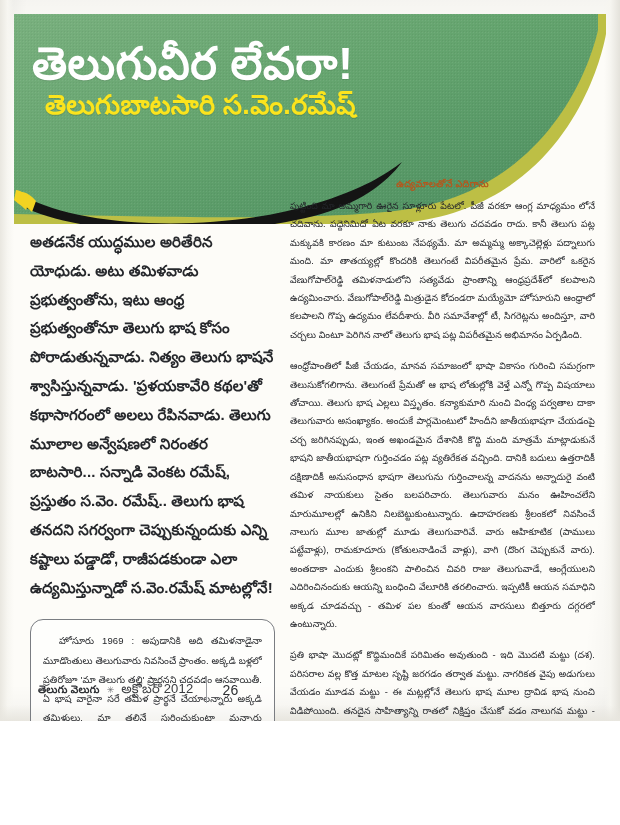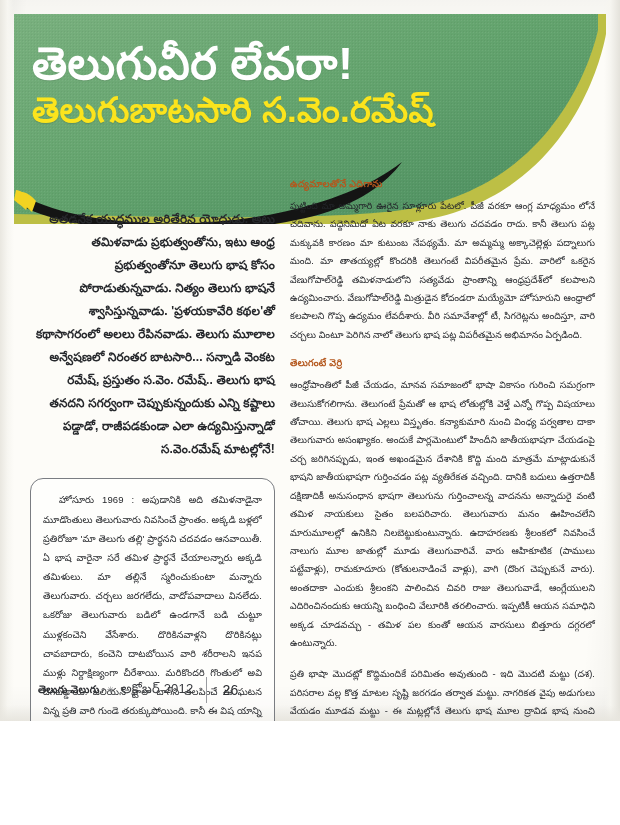--- a/index.html
+++ b/index.html
@@ -67,27 +67,28 @@
     font-size: 45px;
     line-height: 1.06;
     font-weight: 700;
     color: #ffffff;
     letter-spacing: 0.5px;
     text-shadow: 0 1px 1px rgba(0,0,0,0.10);
     white-space: nowrap;
   }
   .subhead {
     margin-top: 3px;
-    font-size: 35px;
+    font-size: 27px;
     line-height: 1.1;
     font-weight: 700;
     color: #fbe41d;
     letter-spacing: 0.3px;
     text-shadow: 0 1px 1px rgba(0,0,0,0.14);
     white-space: nowrap;
+    margin-left: 13px;
   }
 
   
   .columns {
     position: absolute;
     left: 0;
     top: 178px;
     width: 620px;
     height: 612px;
   }
@@ -98,26 +99,27 @@
     width: 245px;
   }
   .col-right {
     position: absolute;
     left: 290px;
     top: 0px;
     width: 305px;
   }
 
   .standfirst {
-    font-size: 12px;
+    font-size: 15px;
     line-height: 1.92;
     color: #26282c;
-    text-align: right;
+    text-align: left;
     font-weight: 600;
     letter-spacing: 0.15px;
+    margin-top: 20px;
   }
 
   
   .quote-box {
     margin-top: 17px;
     border: 1.1px solid #7a7d82;
     border-radius: 13px;
     padding: 11px 12px 12px 12px;
     background: rgba(255,255,255,0.55);
   }
@@ -130,20 +132,21 @@
     text-indent: 16px;
     letter-spacing: 0.1px;
   }
 
   .sec-head {
     font-size: 9.6px;
     font-weight: 700;
     color: #b4571d;
     letter-spacing: 0.25px;
     margin: 0 0 5px 0;
+    text-align: center;
   }
   .sec-head.first { margin-top: 0; }
   .sec-body {
     font-size: 9.3px;
     line-height: 1.98;
     color: #23252a;
     text-align: justify;
     text-justify: inter-word;
     letter-spacing: 0.05px;
     margin: 4px 0 13px 0;
@@ -245,21 +248,20 @@
       <div class="quote-box">
         <div class="quote-text">హోసూరు 1969 : అపుడానికి అది తమిళనాడైనా మూడొంతులు తెలుగువారు నివసించే ప్రాంతం. అక్కడి బళ్లలో ప్రతిరోజూ 'మా తెలుగు తల్లి' ప్రార్థనని చదవడం ఆనవాయితీ. ఏ భాష వారైనా సరే తమిళ ప్రార్థనే చేయాలన్నారు అక్కడి తమిళులు. మా తల్లినే స్మరించుకుంటా మన్నారు తెలుగువారు. చర్చలు జరగలేదు, వాదోపవాదాలు వినలేదు. ఒకరోజు తెలుగువారు బడిలో ఉండగానే బడి చుట్టూ ముళ్లకంచెని వేసేశారు. దొరికినవాళ్లని దొరికినట్లు చావబాదారు, కంచెని దాటబోయిన వారి శరీరాలని ఇనప ముళ్లు నిర్దాక్షిణ్యంగా చీరేశాయి. మరికొందరి గొంతులో అవి దిగబడ్డాయి. జలియన్ వాలా బాగ్‌ని తలపించే ఈ ఘటన విన్న ప్రతి వారి గుండె తరుక్కుపోయింది. కానీ ఈ విష యాన్ని ఆంధ్ర రాష్ట్ర ప్రభుత్వానికి నివేదించిన ప్పుడు వచ్చిన స్పందన 'తమిళనాడులో ఉన్నారు కదా! తమిళం నేర్చుకోండి' అని. ఇప్పటికీ ఆదేరక మైన స్పందన మన ప్రభుత్వానిది!</div>
       </div>
     </div>
 
     <div class="col-right">
 
       <h2 class="sec-head first">ఉద్యమాలతోనే ఎదిగాను</h2>
       <p class="sec-body">పుట్టింది మా అమ్మగారి ఊరైన సూళ్లూరు పేటలో. పీజీ వరకూ ఆంగ్ల మాధ్యమం లోనే చదివాను. పద్దెనిమిదో ఏట వరకూ నాకు తెలుగు చదవడం రాదు. కానీ తెలుగు పట్ల మక్కువకి కారణం మా కుటుంబ నేపథ్యమే. మా అమ్మమ్మ అక్కాచెల్లెళ్లు పద్నాలుగు మంది. మా తాతయ్యల్లో కొందరికి తెలుగంటే విపరీతమైన ప్రేమ. వారిలో ఒకరైన వేణుగోపాల్‌రెడ్డి తమిళనాడులోని సత్యవేడు ప్రాంతాన్ని ఆంధ్రప్రదేశ్‌లో కలపాలని ఉద్యమించారు. వేణుగోపాల్‌రెడ్డి మిత్రుడైన కోదండరా మయ్యేమో హోసూరుని ఆంధ్రాలో కలపాలని గొప్ప ఉద్యమం లేవదీశారు. వీరి సమావేశాల్లో టీ, సిగరెట్లను అందిస్తూ, వారి చర్చలు వింటూ పెరిగిన నాలో తెలుగు భాష పట్ల విపరీతమైన అభిమానం ఏర్పడింది.</p>
 
-      <h2 class="sec-head">తెలుగంటే వెర్రి</h2>
       <p class="sec-body">ఆంధ్రోపాంతిలో పీజీ చేయడం, మానవ సమాజంలో భాషా వికాసం గురించి సమగ్రంగా తెలుసుకోగలిగాను. తెలుగంటే ప్రేమతో ఆ భాష లోతుల్లోకి వెళ్తే ఎన్నో గొప్ప విషయాలు తోచాయి. తెలుగు భాష ఎల్లలు విస్తృతం. కన్యాకుమారి నుంచి వింధ్య పర్వతాల దాకా తెలుగువారు అసంఖ్యాకం. అందుకే పార్లమెంటులో హిందీని జాతీయభాషగా చేయడంపై చర్చ జరిగినప్పుడు, ఇంత అఖండమైన దేశానికి కొద్ది మంది మాత్రమే మాట్లాడుకునే భాషని జాతీయభాషగా గుర్తించడం పట్ల వ్యతిరేకత వచ్చింది. దానికి బదులు ఉత్తరాదికీ దక్షిణాదికీ అనుసంధాన భాషగా తెలుగును గుర్తించాలన్న వాదనను అన్నాదురై వంటి తమిళ నాయకులు సైతం బలపరిచారు. తెలుగువారు మనం ఊహించలేని మారుమూలల్లో ఉనికిని నిలబెట్టుకుంటున్నారు. ఉదాహరణకు శ్రీలంకలో నివసించే నాలుగు మూల జాతుల్లో మూడు తెలుగువారివే. వారు ఆహికూటిక (పాములు పట్టేవాళ్లు), రామకూదూరు (కోతులనాడించే వాళ్లు), వాగి (దొంగ చెప్పుకునే వారు). అంతదాకా ఎందుకు శ్రీలంకని పాలించిన చివరి రాజు తెలుగువాడే, ఆంగ్లేయులని ఎదిరించినందుకు ఆయన్ని బంధించి వేలూరికి తరలించారు. ఇప్పటికీ ఆయన సమాధిని అక్కడ చూడవచ్చు - తమిళ పల కుంతో ఆయన వారసులు బిత్తూరు దగ్గరలో ఉంటున్నారు.</p>
 
       <p class="sec-body">ప్రతి భాషా మొదట్లో కొద్దిమందికే పరిమితం అవుతుంది - ఇది మొదటి మట్టు (దశ). పరిసరాల వల్ల కొత్త మాటల సృష్టి జరగడం తర్వాత మట్టు. నాగరికత వైపు అడుగులు వేయడం మూడవ మట్టు - ఈ మట్లల్లోనే తెలుగు భాష మూల ద్రావిడ భాష నుంచి విడిపోయింది. తనదైన సాహిత్యాన్ని రాతలో నిక్షిప్తం చేసుకో వడం నాలుగవ మట్టు - ఇక్కడ మనం అశ్రద్ధ వహించాం; ఇసంలో ఉన్న సాహిత్యాన్ని కాదని, సంస్కృతాన్ని నెత్తికెత్తుకున్నాం. రాచరికపు అండతోనే, మతం అండ తోనే భాషకి బలం చేకూరడం ఐదవ మట్టు - ఇక్కడా మనకి ప్రోత్సాహం దక్కలేదు. ఇక శాస్త్ర సాంకేతిక అవసరాలకి కావల్సిన మొత్తం మాటలని సమకూర్చుకో వడం ఆఖరు మట్టు. ఈ మట్టుని చేరుకున్న భాషకు ప్రపంచాన్ని శాసించేంత బలం ఉంటుంది.</p>
     </div>
   </div>
 
   <div class="footer">
     <span class="foot-mast">తెలుగు వెలుగు</span>
     <span class="foot-star">✳</span>
     <span class="foot-date">అక్టోబర్ 2012</span>

